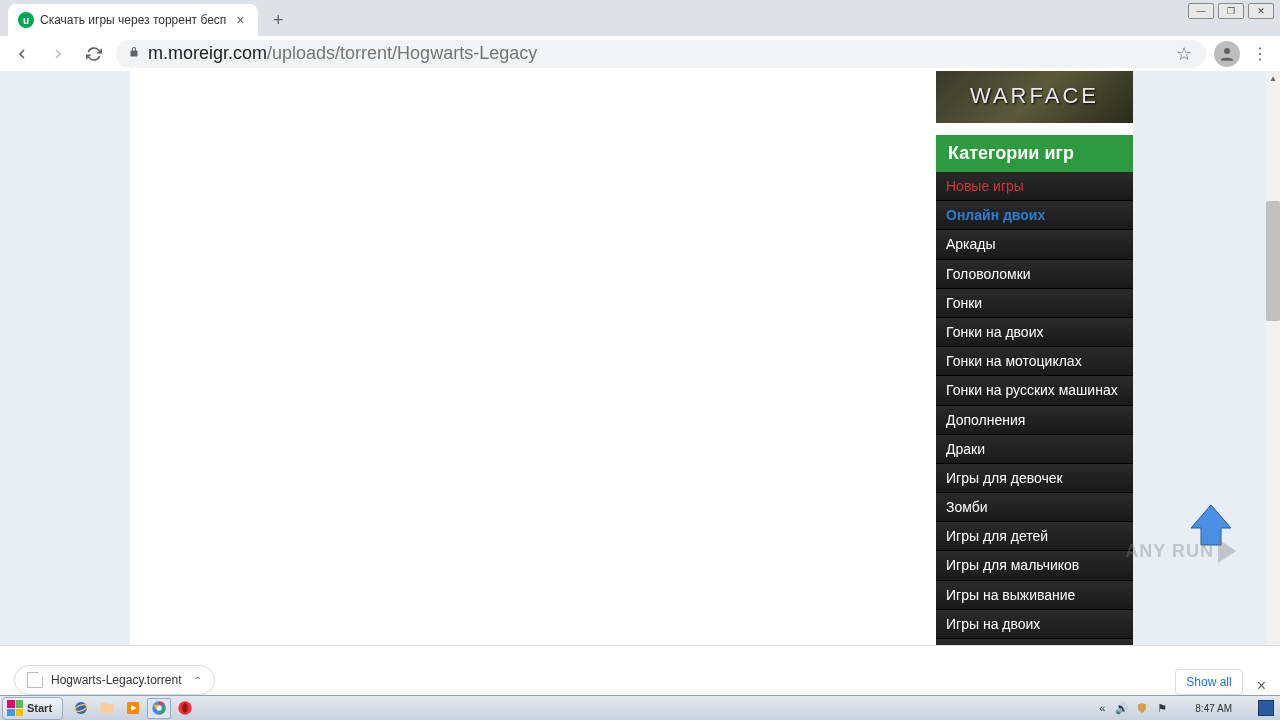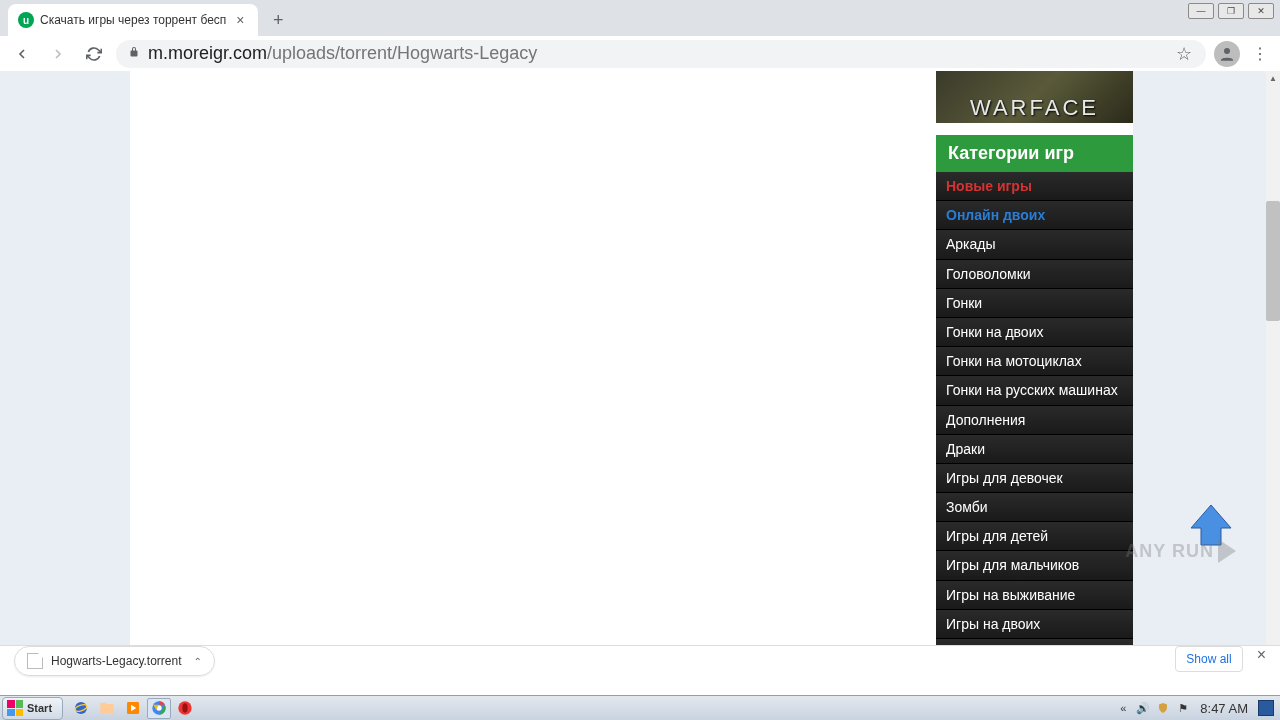--- a/index.html
+++ b/index.html
@@ -21,32 +21,32 @@
 .addr-lock{color:#5f6368;font-size:12px}
 .addr-text{color:#202124;white-space:nowrap}
 .addr-text .path{color:#757575}
 .addr-star{width:20px;color:#5f6368;text-align:center;cursor:pointer}
 .avatar{width:26px;height:26px;border-radius:50%;background:#bdbdbd;display:flex;align-items:center;justify-content:center;color:#5f6368;cursor:pointer}
 .menu-dots{width:24px;display:flex;align-items:center;justify-content:center;color:#5f6368;cursor:pointer;font-size:16px}
 
 .content-area{position:absolute;top:71px;left:0;right:14px;bottom:75px;background:#e8eef4;overflow:hidden}
 .page{position:absolute;left:130px;top:0;width:1003px;background:#fff;height:100%}
 .sidebar{position:absolute;right:0;top:0;width:197px}
-.banner{height:52px;background:linear-gradient(135deg,#3a3a2a,#5a5a3a,#2a2a1a);display:flex;align-items:flex-end;justify-content:center;color:#e8e8e8;font-family:Impact,sans-serif;font-size:22px;letter-spacing:3px;padding-bottom:2px;text-shadow:1px 1px 2px #000}
+.banner{height:52px;background:linear-gradient(135deg,#3a3a2a,#5a5a3a,#2a2a1a);display:flex;align-items:flex-end;justify-content:center;color:#e8e8e8;font-family:Impact,sans-serif;font-size:22px;letter-spacing:3px;padding-bottom:14px;text-shadow:1px 1px 2px #000}
 .cat-header{background:#2e9a3e;color:#fff;padding:8px 12px;font-size:18px;font-weight:bold;margin-top:12px}
 .cat-list{background:#000}
 .cat-item{display:block;padding:5px 10px;font-size:14px;color:#fff;text-decoration:none;background:linear-gradient(#2a2a2a,#1a1a1a);border-bottom:1px solid #000;cursor:pointer;line-height:1.3}
-.cat-item.red{color:#d43333;font-weight:bold}
+.cat-item.red{color:#d43333;font-weight:normal}
 .cat-item.blue{color:#2a7dd4;font-weight:bold}
 
 .vscroll{position:absolute;right:0;top:71px;bottom:75px;width:14px;background:#f1f1f1}
 .vscroll-up{height:14px;display:flex;align-items:center;justify-content:center;font-size:8px;color:#666;cursor:pointer}
 .vscroll-thumb{position:absolute;top:130px;width:14px;height:120px;background:#c1c1c1;border-radius:2px;cursor:pointer}
 
-.download-bar{position:absolute;left:0;right:0;bottom:25px;height:50px;background:#fff;border-top:1px solid #ddd;display:flex;align-items:flex-start;padding:0 14px;gap:6px}
+.download-bar{position:absolute;left:0;right:0;bottom:25px;height:50px;background:#fff;border-top:1px solid #ddd;display:flex;align-items:flex-end;padding:0 14px;gap:6px}
 .download-item{display:flex;align-items:center;gap:8px;border:1px solid #dcdcdc;border-radius:16px;padding:6px 12px;font-size:12px;color:#333;cursor:pointer;box-shadow:0 1px 2px rgba(0,0,0,0.08)}
 .download-icon{width:16px;height:16px;background:#fff;border:1px solid #bbb;position:relative}
 .download-icon::after{content:"";position:absolute;top:-1px;right:-1px;border-style:solid;border-width:0 5px 5px 0;border-color:transparent #fff transparent transparent}
 .download-chev{color:#5f6368;font-size:10px;margin-left:4px;cursor:pointer}
 .download-spacer{flex:1}
 .showall{color:#1a73e8;font-size:12px;cursor:pointer;border:1px solid #dcdcdc;border-radius:4px;padding:5px 10px}
 .download-close{color:#5f6368;font-size:16px;cursor:pointer;margin-left:8px}
 
 .backtop{position:absolute;right:30px;bottom:95px;width:50px;height:50px;cursor:pointer}
 .backtop svg{width:50px;height:50px}
@@ -60,21 +60,21 @@
 .start-logo span:nth-child(1){background:#e06}
 .start-logo span:nth-child(2){background:#5b5}
 .start-logo span:nth-child(3){background:#49e}
 .start-logo span:nth-child(4){background:#fb0}
 .task-icons{display:flex;gap:2px;margin-left:4px}
 .task-btn{width:24px;height:21px;display:flex;align-items:center;justify-content:center;border:1px solid transparent;border-radius:2px;cursor:pointer}
 .task-btn.active{background:#dce6f2;border-color:#9ab}
 .task-spacer{flex:1}
 .tray{display:flex;align-items:center;gap:6px;padding:0 6px;font-size:10px;color:#333}
 .tray-icon{width:14px;height:14px;display:flex;align-items:center;justify-content:center;cursor:pointer;font-size:11px}
-.clock{font-size:13px;margin:0 4px}
+.clock{font-size:10px;margin:0 20px}
 .desk{width:16px;height:16px;background:#2a5a9e;border:1px solid #1a3a6e;cursor:pointer}
 </style>
 </head>
 <body>
 
 <div class="browser-top">
   <div class="tab-strip">
     <div class="tab">
       <span class="tab-favicon">u</span>
       <span class="tab-title">Скачать игры через торрент бесп</span>

